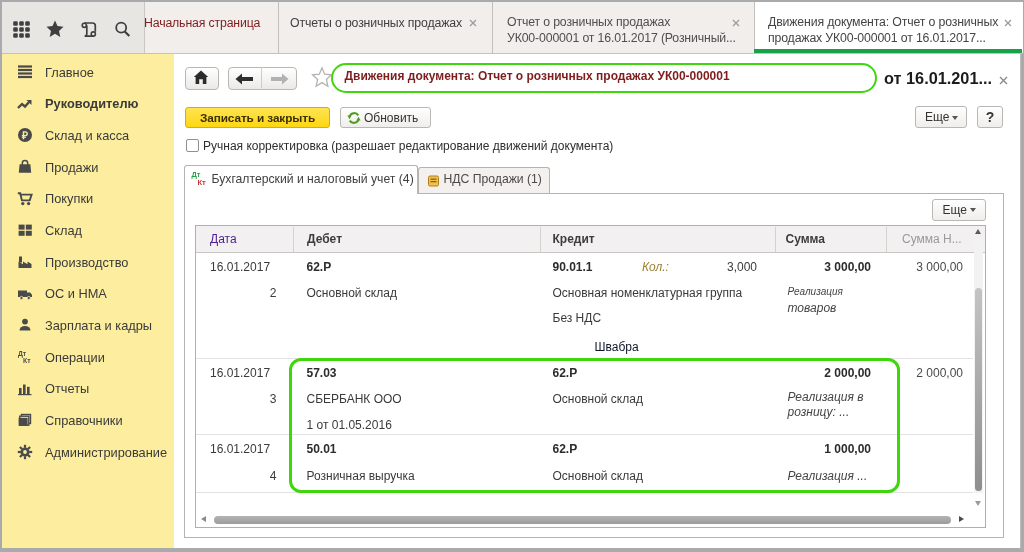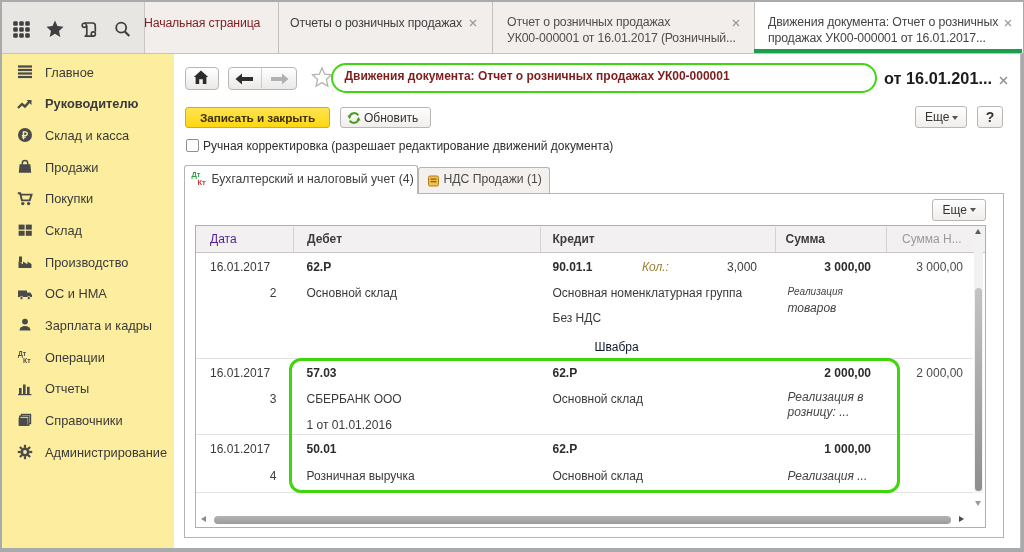--- a/index.html
+++ b/index.html
@@ -243,21 +243,21 @@
     <div class="txt" style="left:210px;top:366.0px;font-size:12px;color:#3a3a3a;">16.01.2017</div>
     <div class="txt" style="left:306.5px;top:366.0px;font-size:12px;color:#2c2c2c;font-weight:bold;">57.03</div>
     <div class="txt" style="left:552.5px;top:366.0px;font-size:12px;color:#2c2c2c;font-weight:bold;">62.Р</div>
     <div class="txt" style="left:671.0px;top:366.0px;width:200px;text-align:right;font-size:12px;color:#2c2c2c;font-weight:bold;">2 000,00</div>
     <div class="txt" style="left:763.0px;top:366.0px;width:200px;text-align:right;font-size:12px;color:#4a4a4a;">2 000,00</div>
     <div class="txt" style="left:76.5px;top:391.5px;width:200px;text-align:right;font-size:12px;color:#3a3a3a;">3</div>
     <div class="txt" style="left:306.5px;top:391.5px;font-size:12px;color:#3a3a3a;">СБЕРБАНК ООО</div>
     <div class="txt" style="left:552.5px;top:391.5px;font-size:12px;color:#3a3a3a;">Основной склад</div>
     <div class="txt" style="left:787.5px;top:390.0px;font-size:12px;color:#454545;font-style:italic;">Реализация в</div>
     <div class="txt" style="left:787.5px;top:405.0px;font-size:12px;color:#454545;font-style:italic;">розницу: ...</div>
-    <div class="txt" style="left:306.5px;top:418.0px;font-size:12px;color:#3a3a3a;">1 от 01.01.2016</div>
+    <div class="txt" style="left:306.5px;top:418.0px;font-size:12px;color:#3a3a3a;">1 от 01.05.2016</div>
     <div class="txt" style="left:210px;top:442.0px;font-size:12px;color:#3a3a3a;">16.01.2017</div>
     <div class="txt" style="left:306.5px;top:442.0px;font-size:12px;color:#2c2c2c;font-weight:bold;">50.01</div>
     <div class="txt" style="left:552.5px;top:442.0px;font-size:12px;color:#2c2c2c;font-weight:bold;">62.Р</div>
     <div class="txt" style="left:671.0px;top:442.0px;width:200px;text-align:right;font-size:12px;color:#2c2c2c;font-weight:bold;">1 000,00</div>
     <div class="txt" style="left:76.5px;top:468.5px;width:200px;text-align:right;font-size:12px;color:#3a3a3a;">4</div>
     <div class="txt" style="left:306.5px;top:468.5px;font-size:12px;color:#3a3a3a;">Розничная выручка</div>
     <div class="txt" style="left:552.5px;top:468.5px;font-size:12px;color:#3a3a3a;">Основной склад</div>
     <div class="txt" style="left:787.5px;top:468.5px;font-size:12px;color:#454545;font-style:italic;">Реализация ...</div>
     <div class="abs" style="left:288.5px;top:357.5px;width:611px;height:135px;border:3.2px solid #3fd60e;border-radius:12px;box-sizing:border-box;"></div>
     <div class="abs" style="left:974px;top:238px;width:8.5px;height:255px;background:#f2f2f2;"></div>

